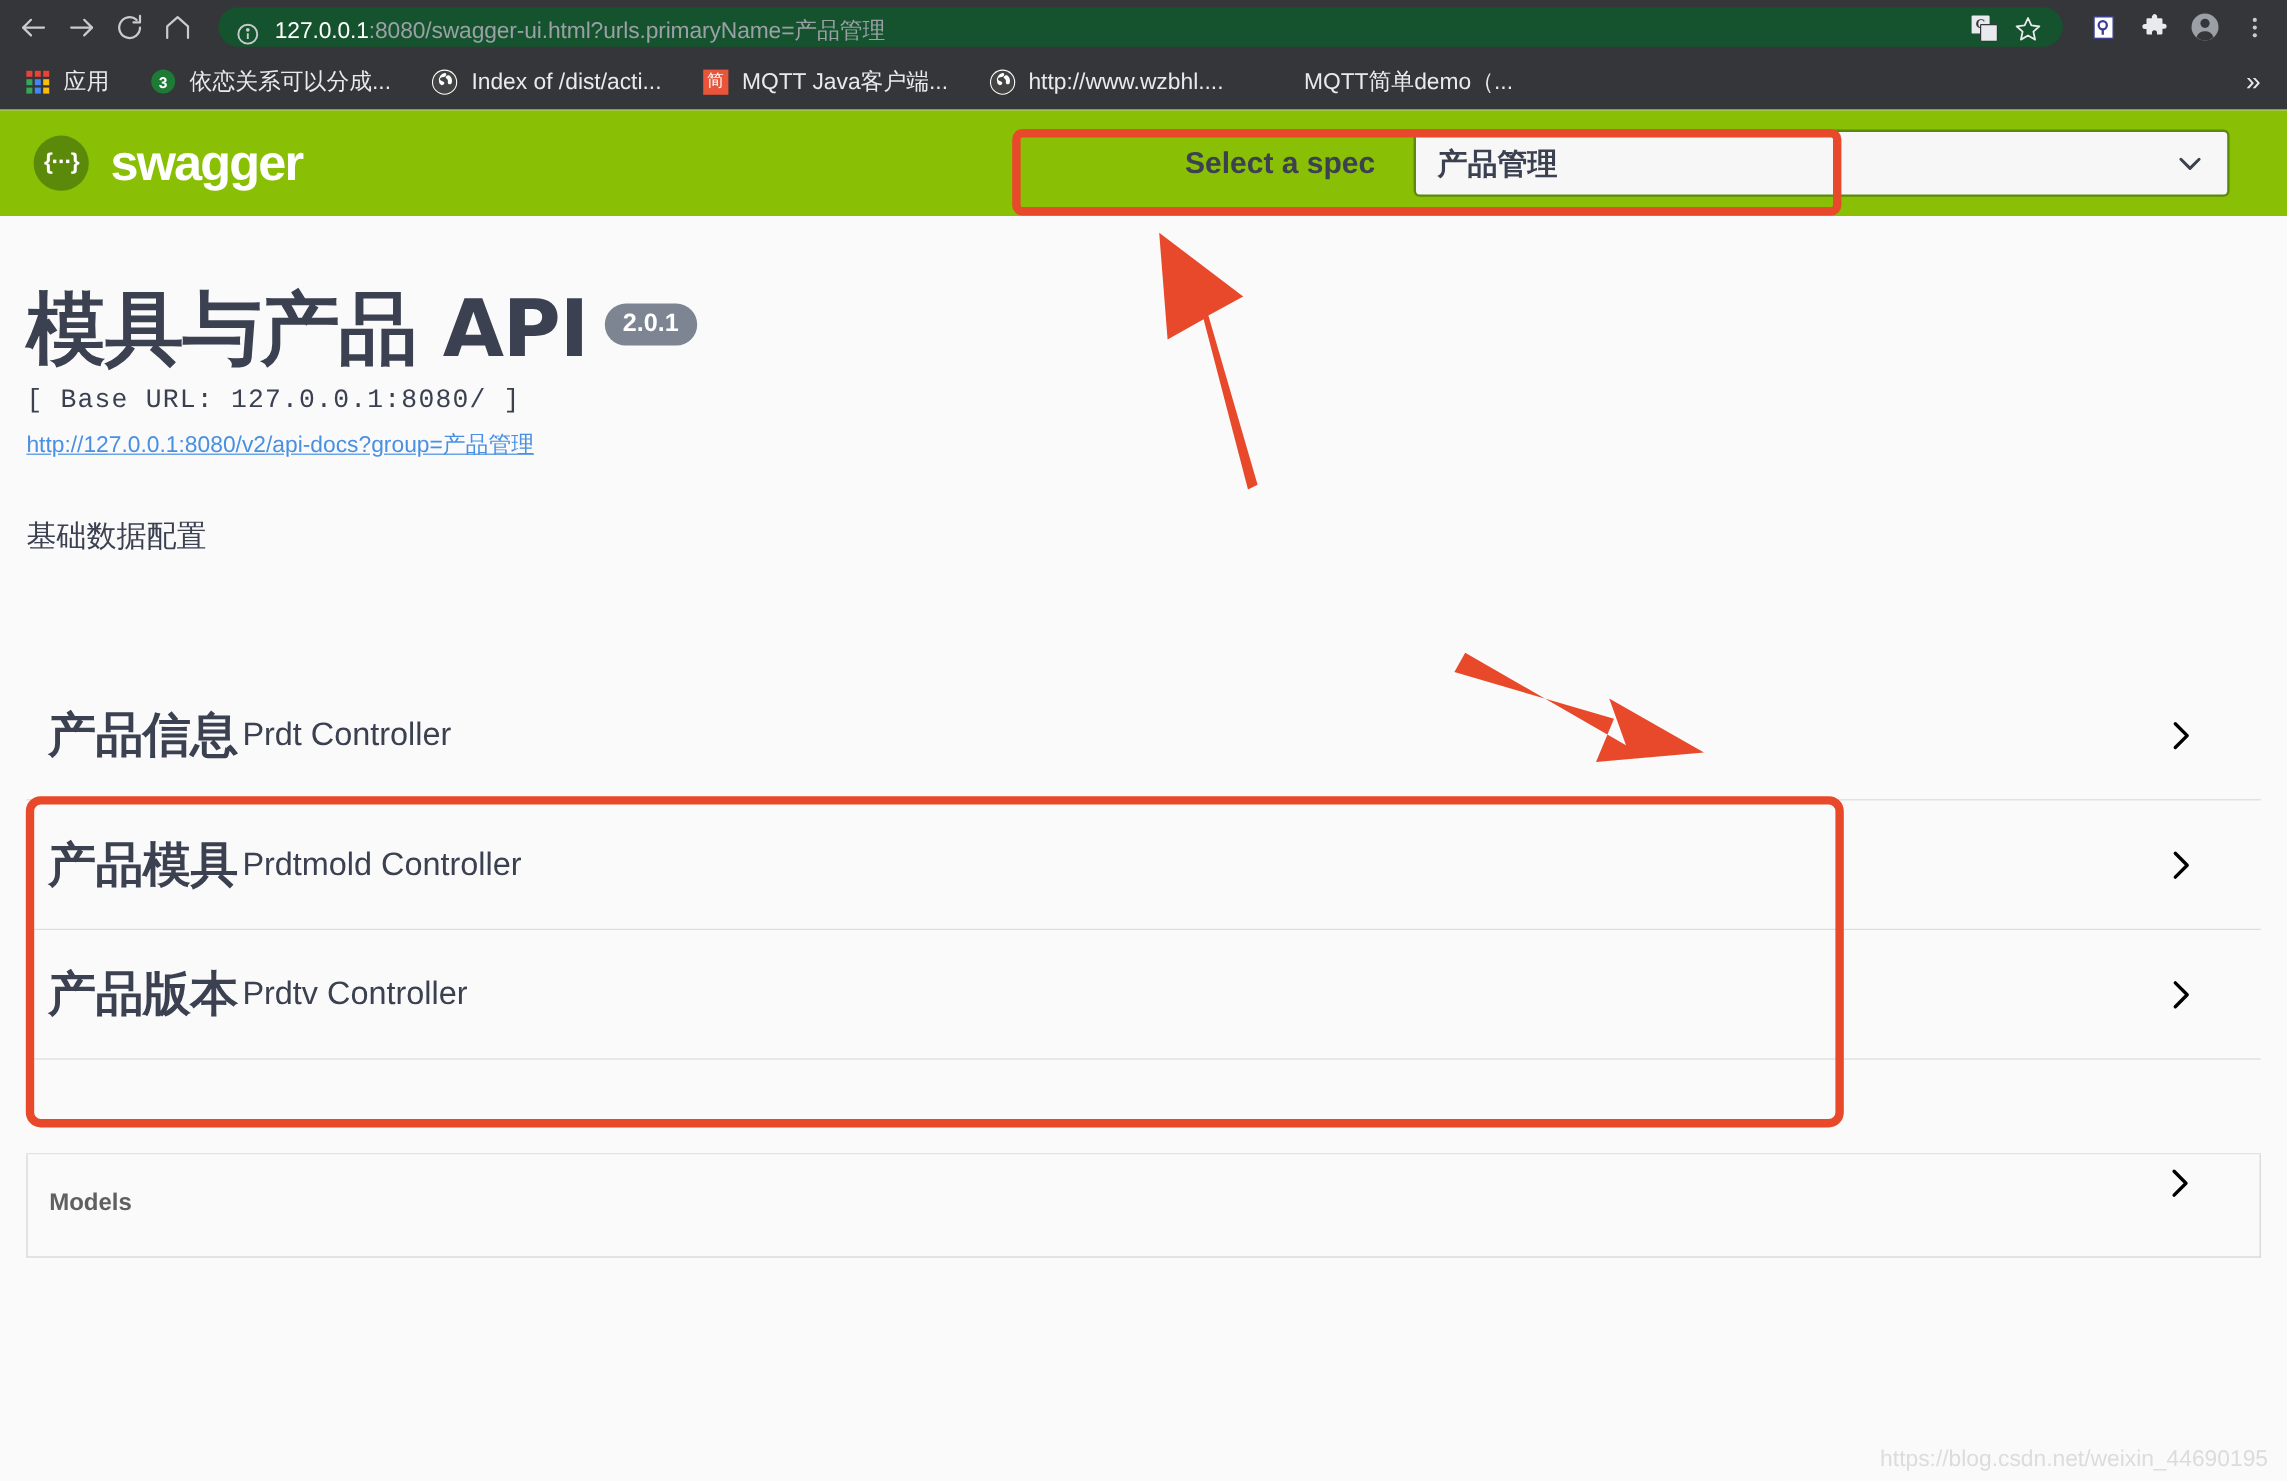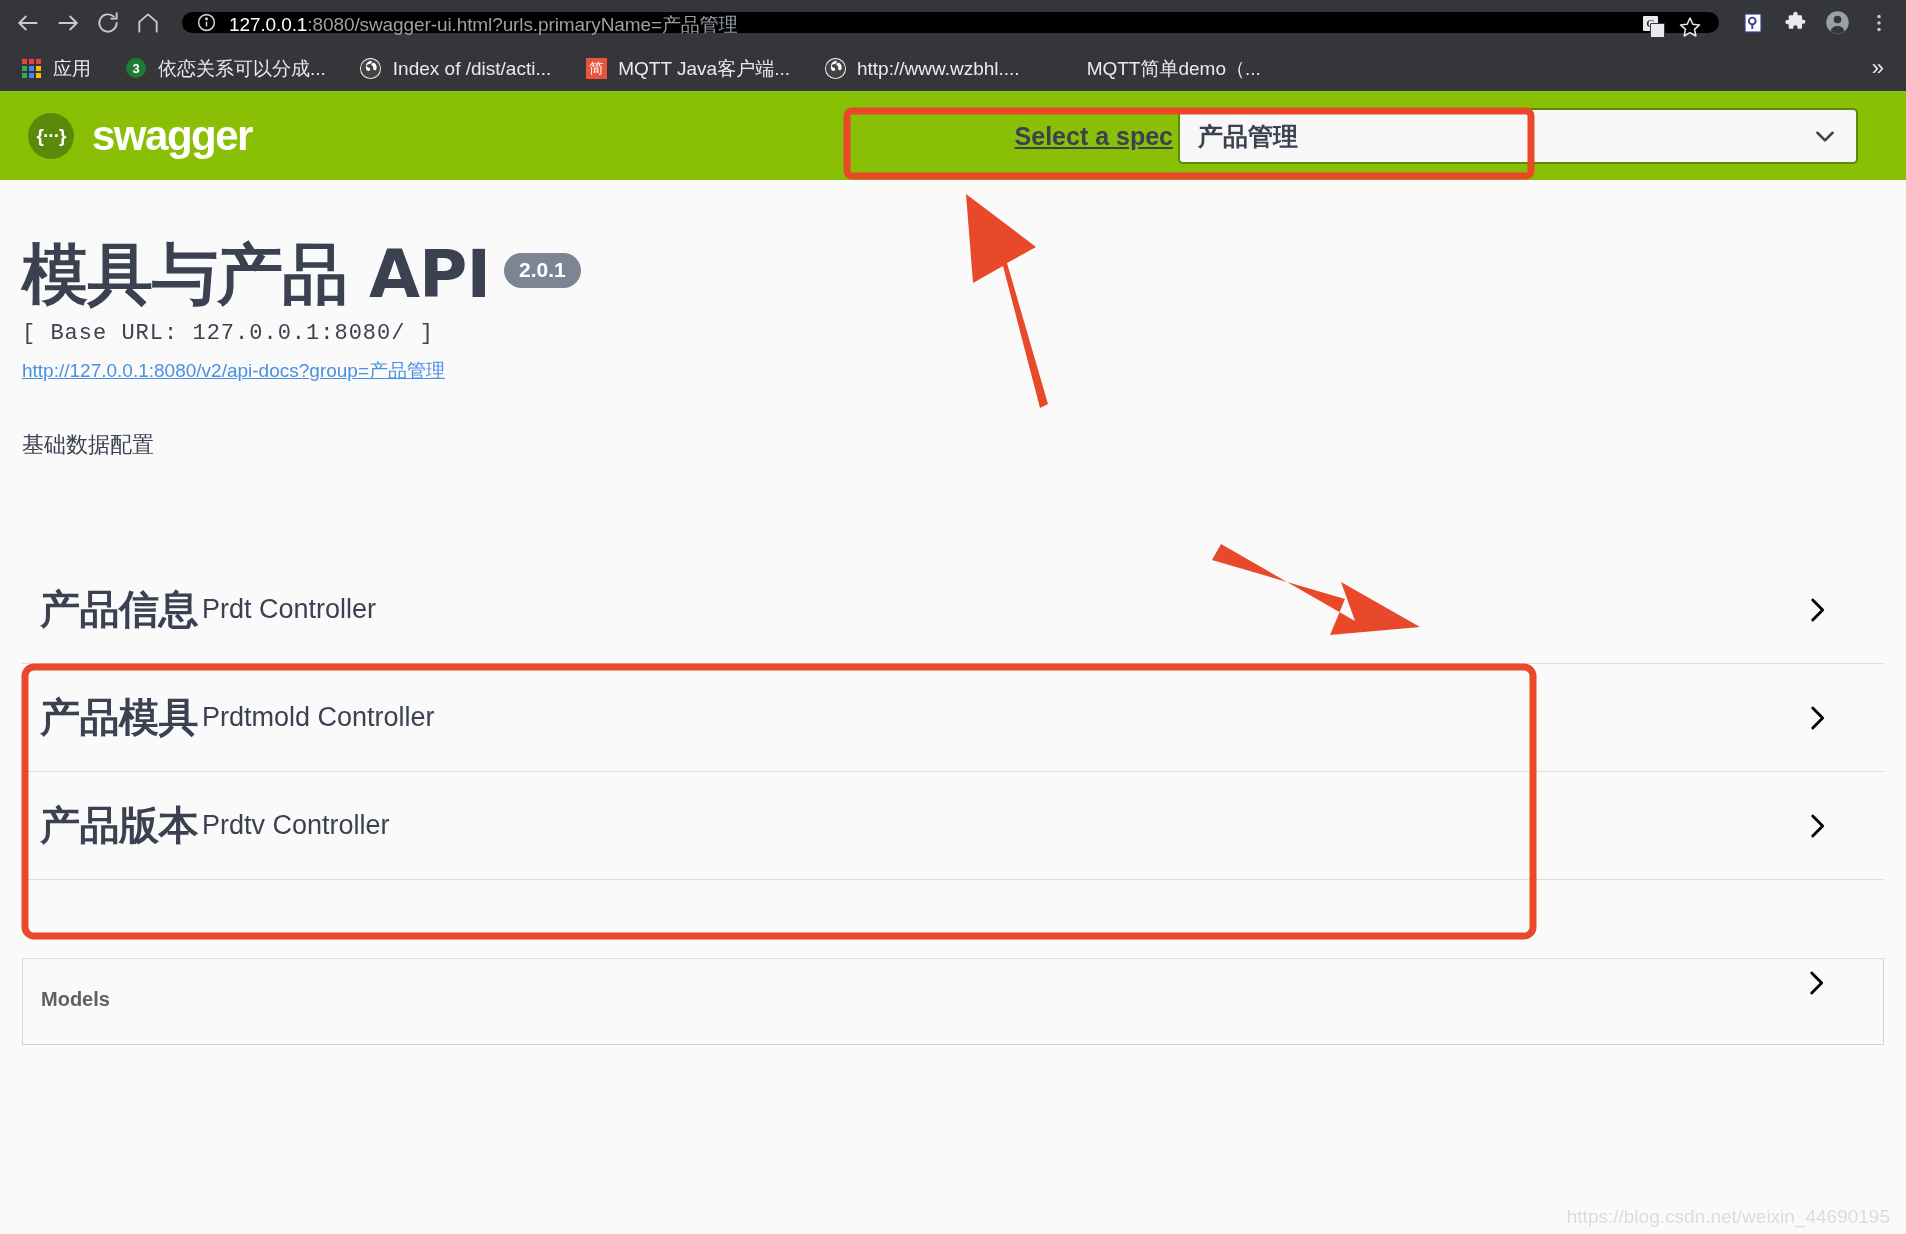--- a/index.html
+++ b/index.html
@@ -23,25 +23,25 @@
   .nav-btn {
     width: 40px; height: 40px;
     display: flex; align-items: center; justify-content: center;
     color: #c8cbcf;
     flex: 0 0 auto;
   }
   .nav-btn svg { display: block; }
 
   #omnibox {
     flex: 1 1 auto;
-    height: 21px;
-    background: #000000;
+    height: 33px;
+    background: #14532d;
     border-radius: 18px;
     display: flex;
-    align-items: flex-start;
+    align-items: flex-end;
     margin: 0 9px 0 14px;
     padding: 0 14px;
     min-width: 0;
   }
   #omnibox .info-icon { flex: 0 0 auto; margin-right: 12px; color: #c8cbcf; display: flex; }
   #url-text {
     color: #e8eaed;
     font-size: 19px;
     white-space: nowrap;
     overflow: hidden;
@@ -137,24 +137,23 @@
     margin-left: auto;
     display: flex;
     align-items: center;
     flex: 0 0 auto;
     padding-right: 20px;
   }
   #select-label {
     color: #3b4151;
     font-size: 25px;
     font-weight: bold;
-    margin-right: 5px;
+    margin-right: 32px;
     white-space: nowrap;
     font-family: "Liberation Sans", sans-serif;
-    text-decoration: underline;
   }
   #spec-select {
     width: 680px;
     height: 56px;
     background: #f7f7f7;
     border: 2px solid #5b8a0a;
     border-radius: 5px;
     display: flex;
     align-items: center;
     padding: 0 18px;
@@ -203,21 +202,21 @@
   #docs-link {
     display: inline-block;
     color: #4990e2;
     font-size: 19px;
     text-decoration: underline;
     margin-top: 12px;
     font-family: "Liberation Sans", sans-serif;
   }
   #description {
     color: #3b4151;
-    font-size: 22px;
+    font-size: 25px;
     margin-top: 46px;
     font-family: Liberation Mono, monospace;
   }
 
   #tags-wrapper { margin-top: 96px; }
   .tag-block {
     border-bottom: 1px solid #dddddd;
   }
   .tag-row {
     display: flex;

